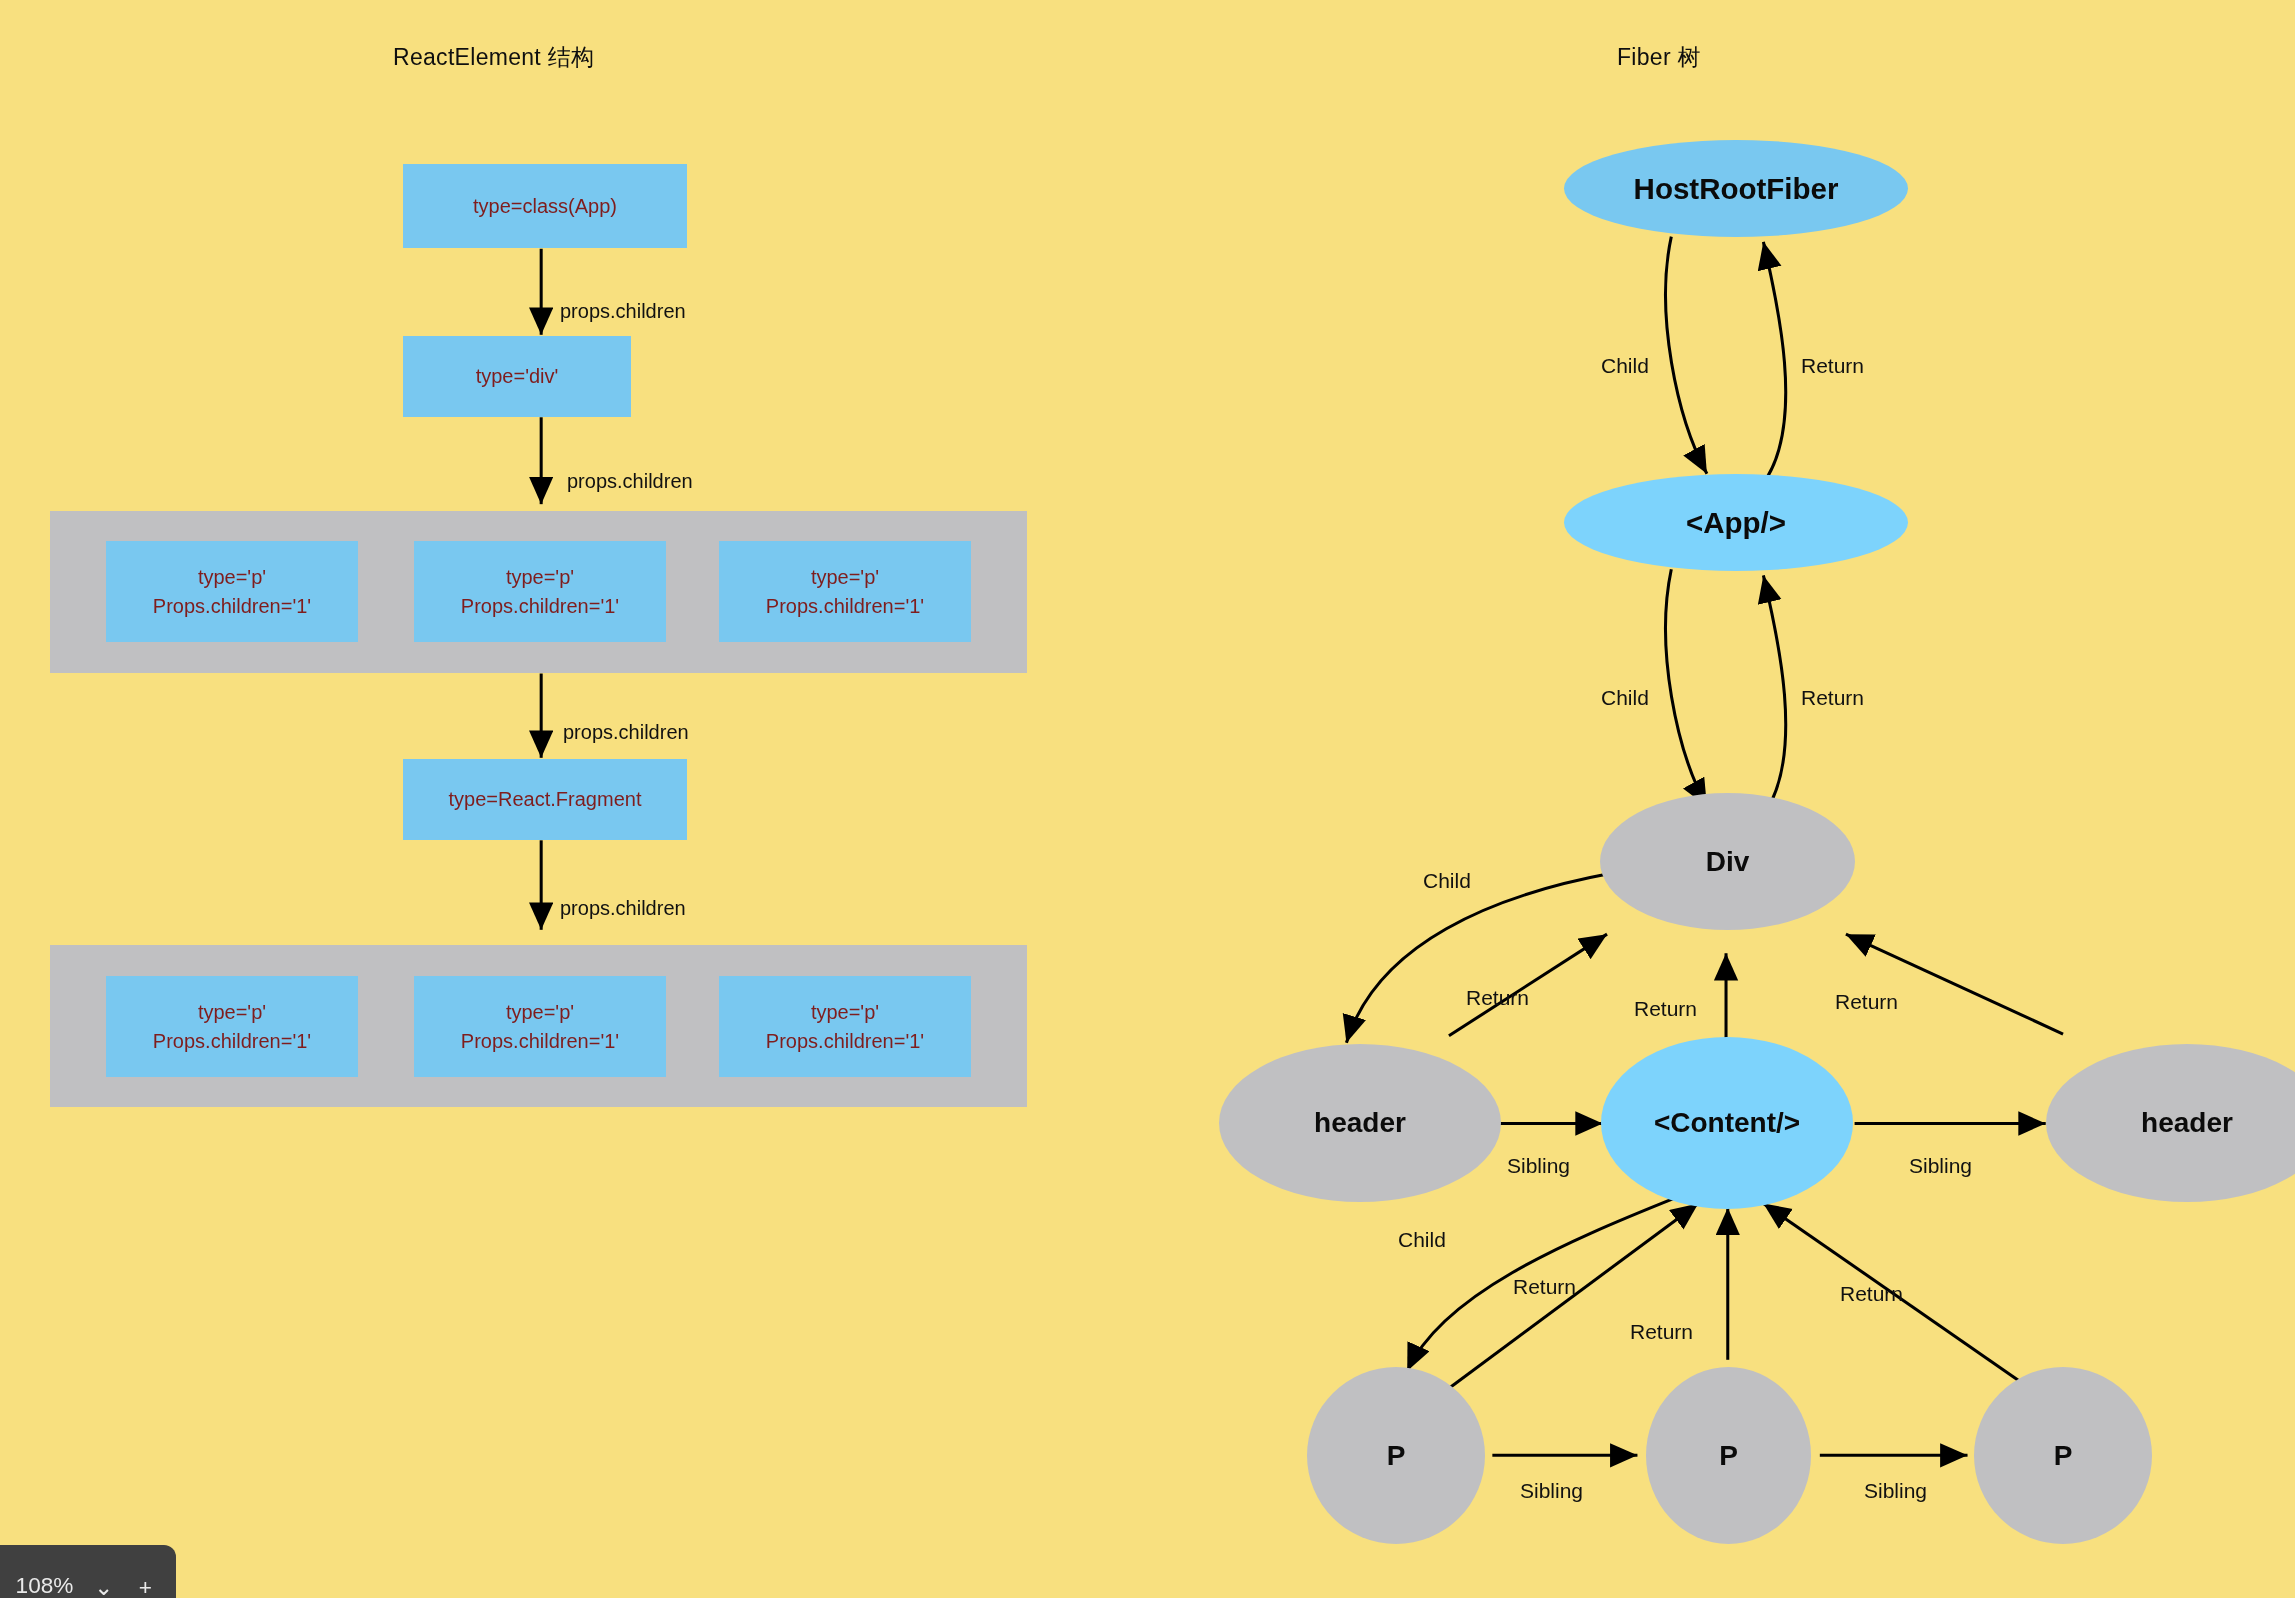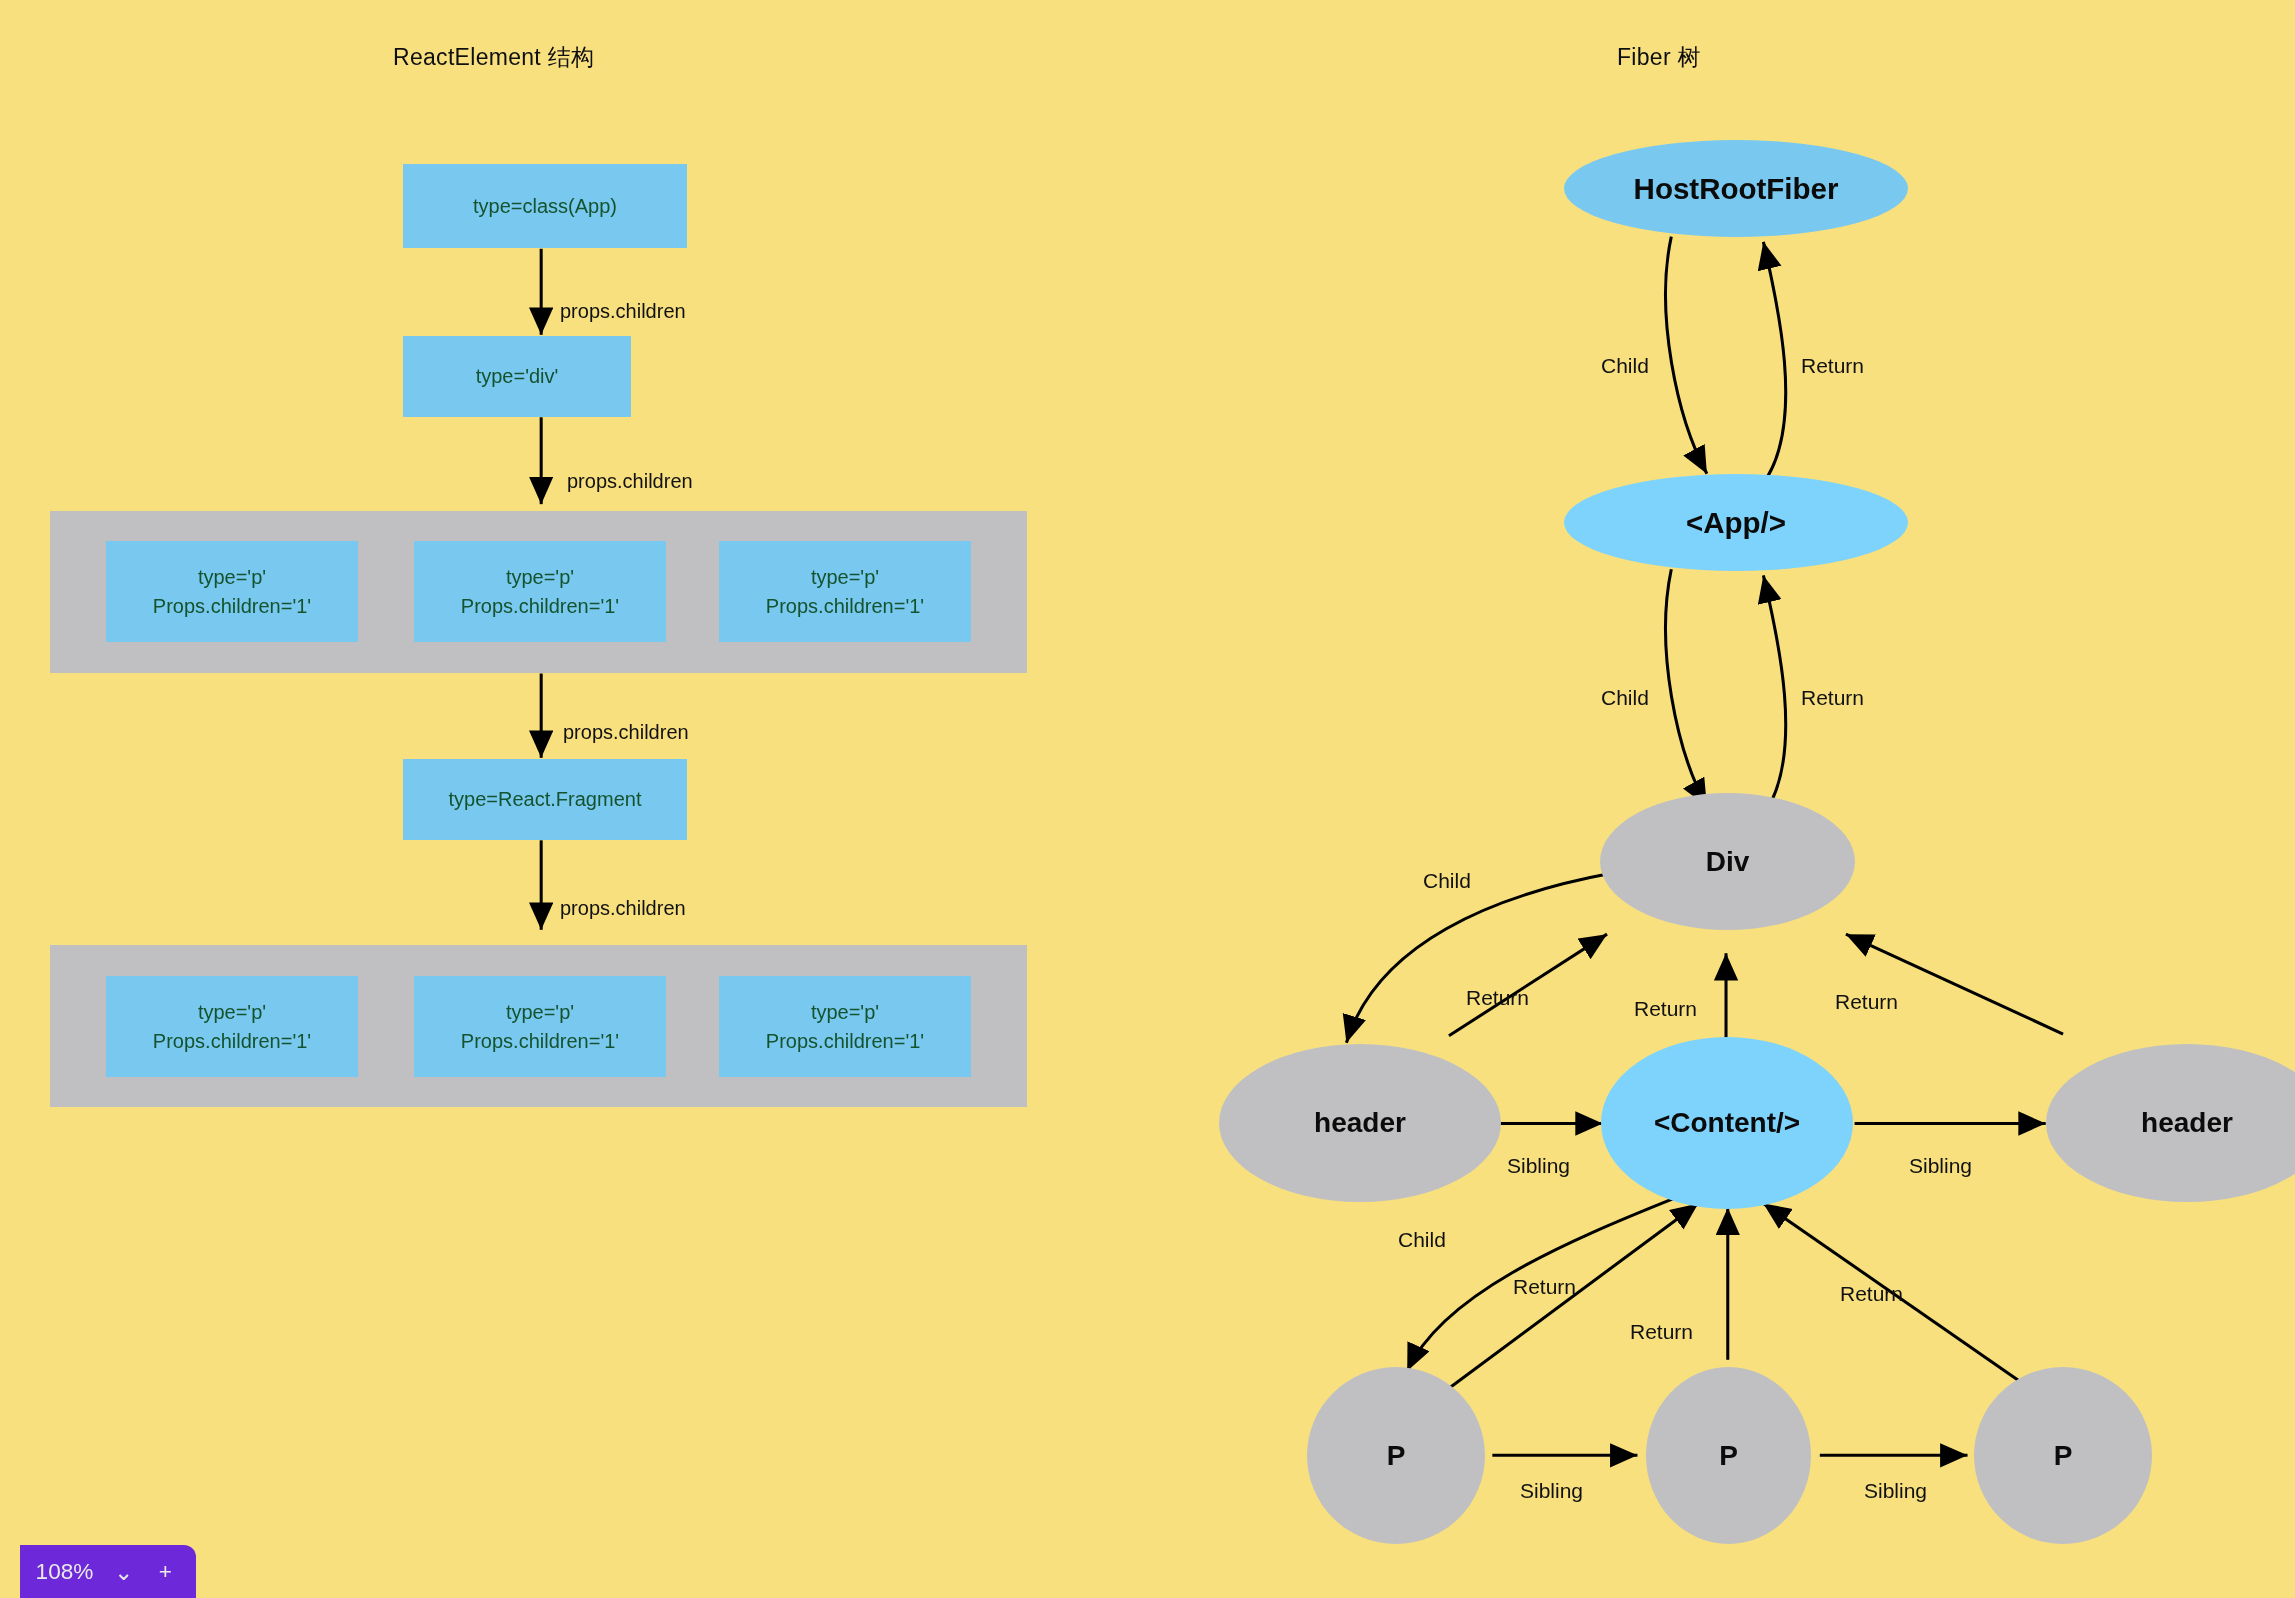--- a/index.html
+++ b/index.html
@@ -27,21 +27,21 @@
   #right-title { left: 1617px; top: 42px; }
 
   
   .rebox {
     position: absolute;
     background: #79c8f0;
     display: flex;
     flex-direction: column;
     align-items: center;
     justify-content: center;
-    color: #14532d;
+    color: #7f1d1d;
     font-size: 20px;
     line-height: 1.45;
     text-align: left;
     white-space: nowrap;
   }
   .group-band {
     position: absolute;
     background: #c0c0c2;
   }
   .edge-label {
@@ -80,29 +80,28 @@
     width: 2295px; height: 1599px;
     pointer-events: none;
   }
 
   
   #zoom-control {
     position: absolute;
     left: 0;
     bottom: 0;
     height: 54px;
-    background: #6d28d9;
+    background: #404040;
     border-top-right-radius: 12px;
     display: flex;
-    align-items: center;
+    align-items: flex-end;
     gap: 19px;
     padding: 0 19px 0 15.6px;
     color: #e9e9e9;
     font-size: 22.6px;
-    margin-left: 20px;
   }
   #zoom-control .chev, #zoom-control .plus {
     display: inline-flex;
     align-items: center;
     justify-content: center;
     width: 22.6px; height: 22.6px;
     cursor: pointer;
   }
 </style>
 </head>

